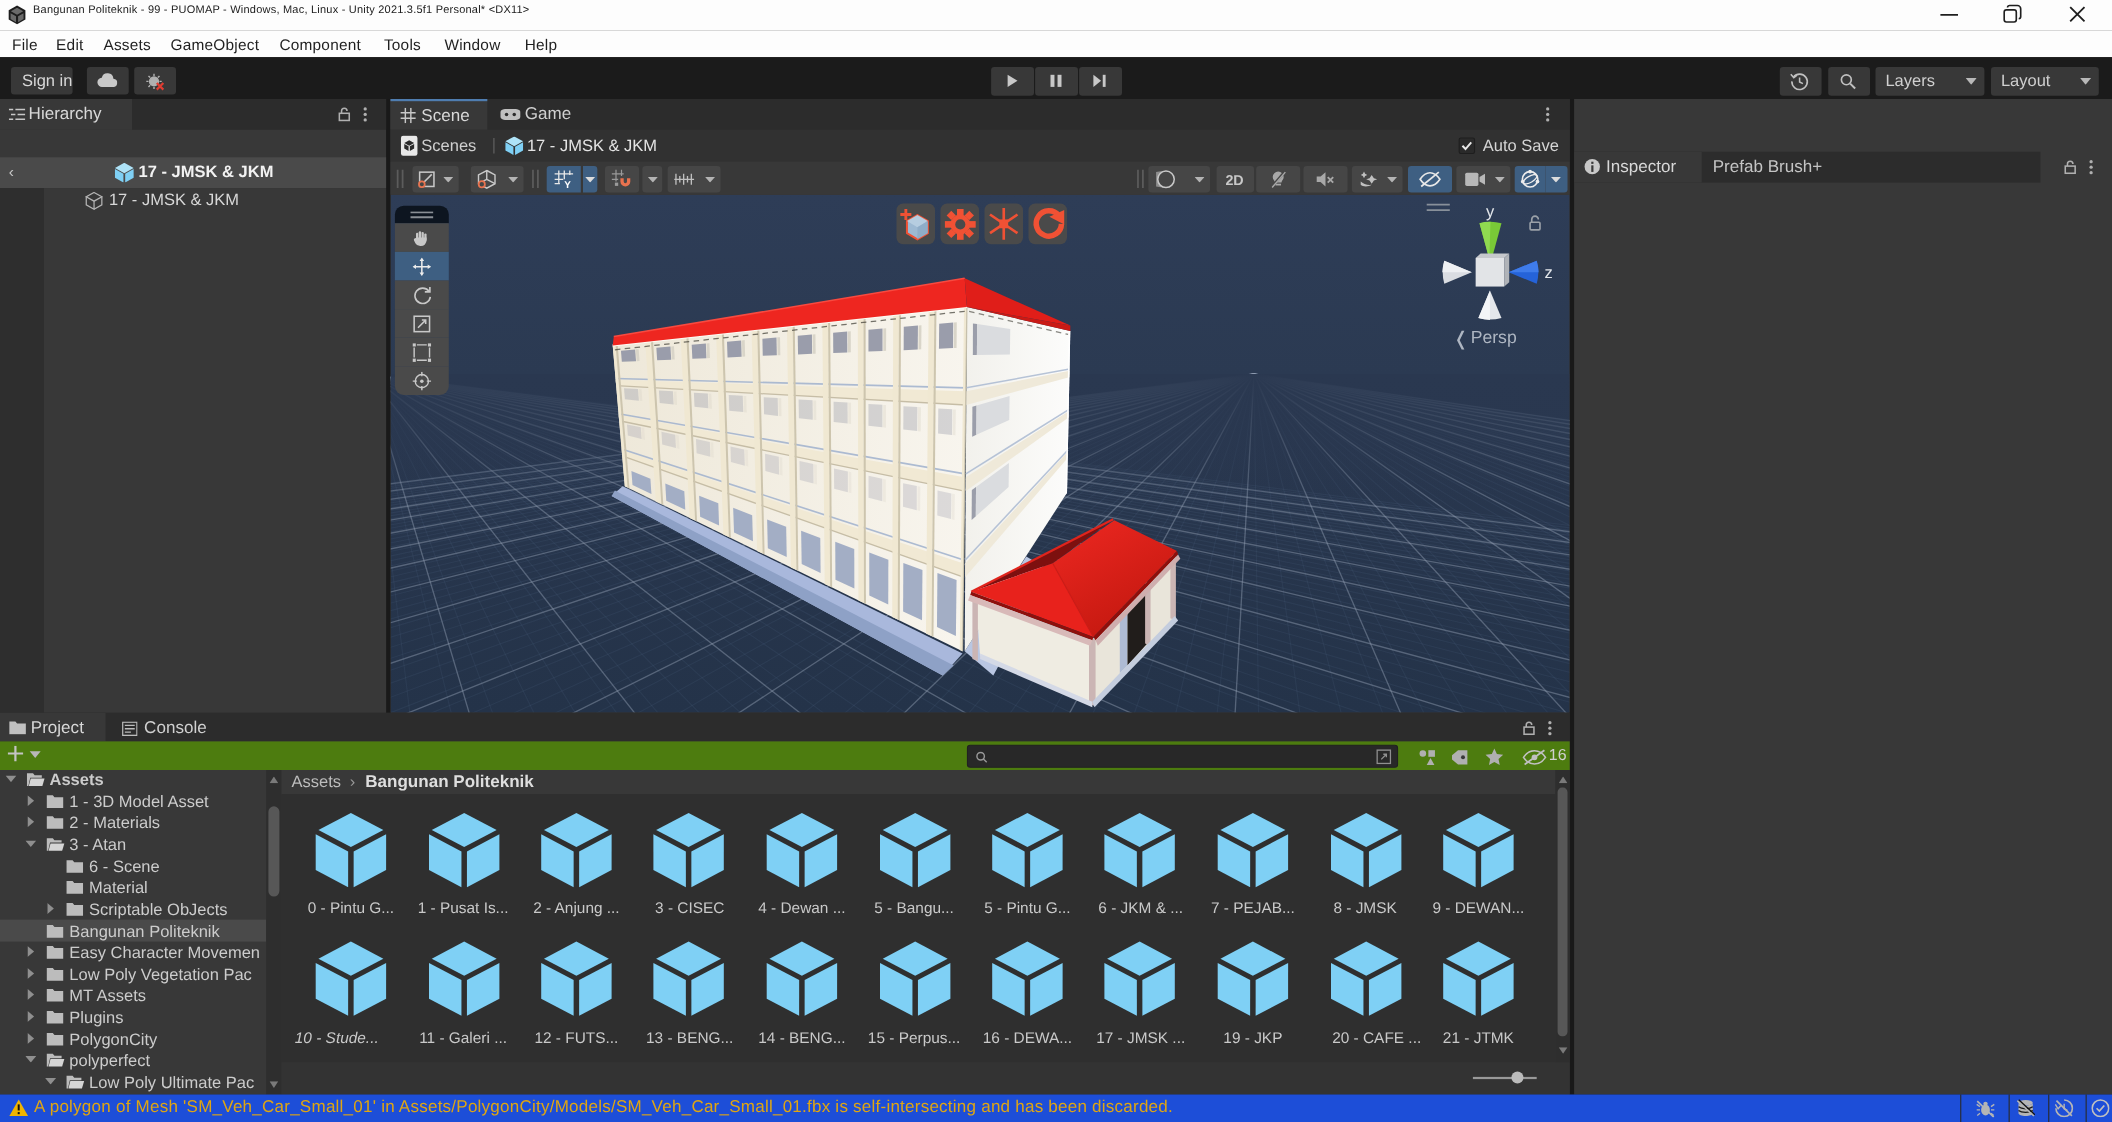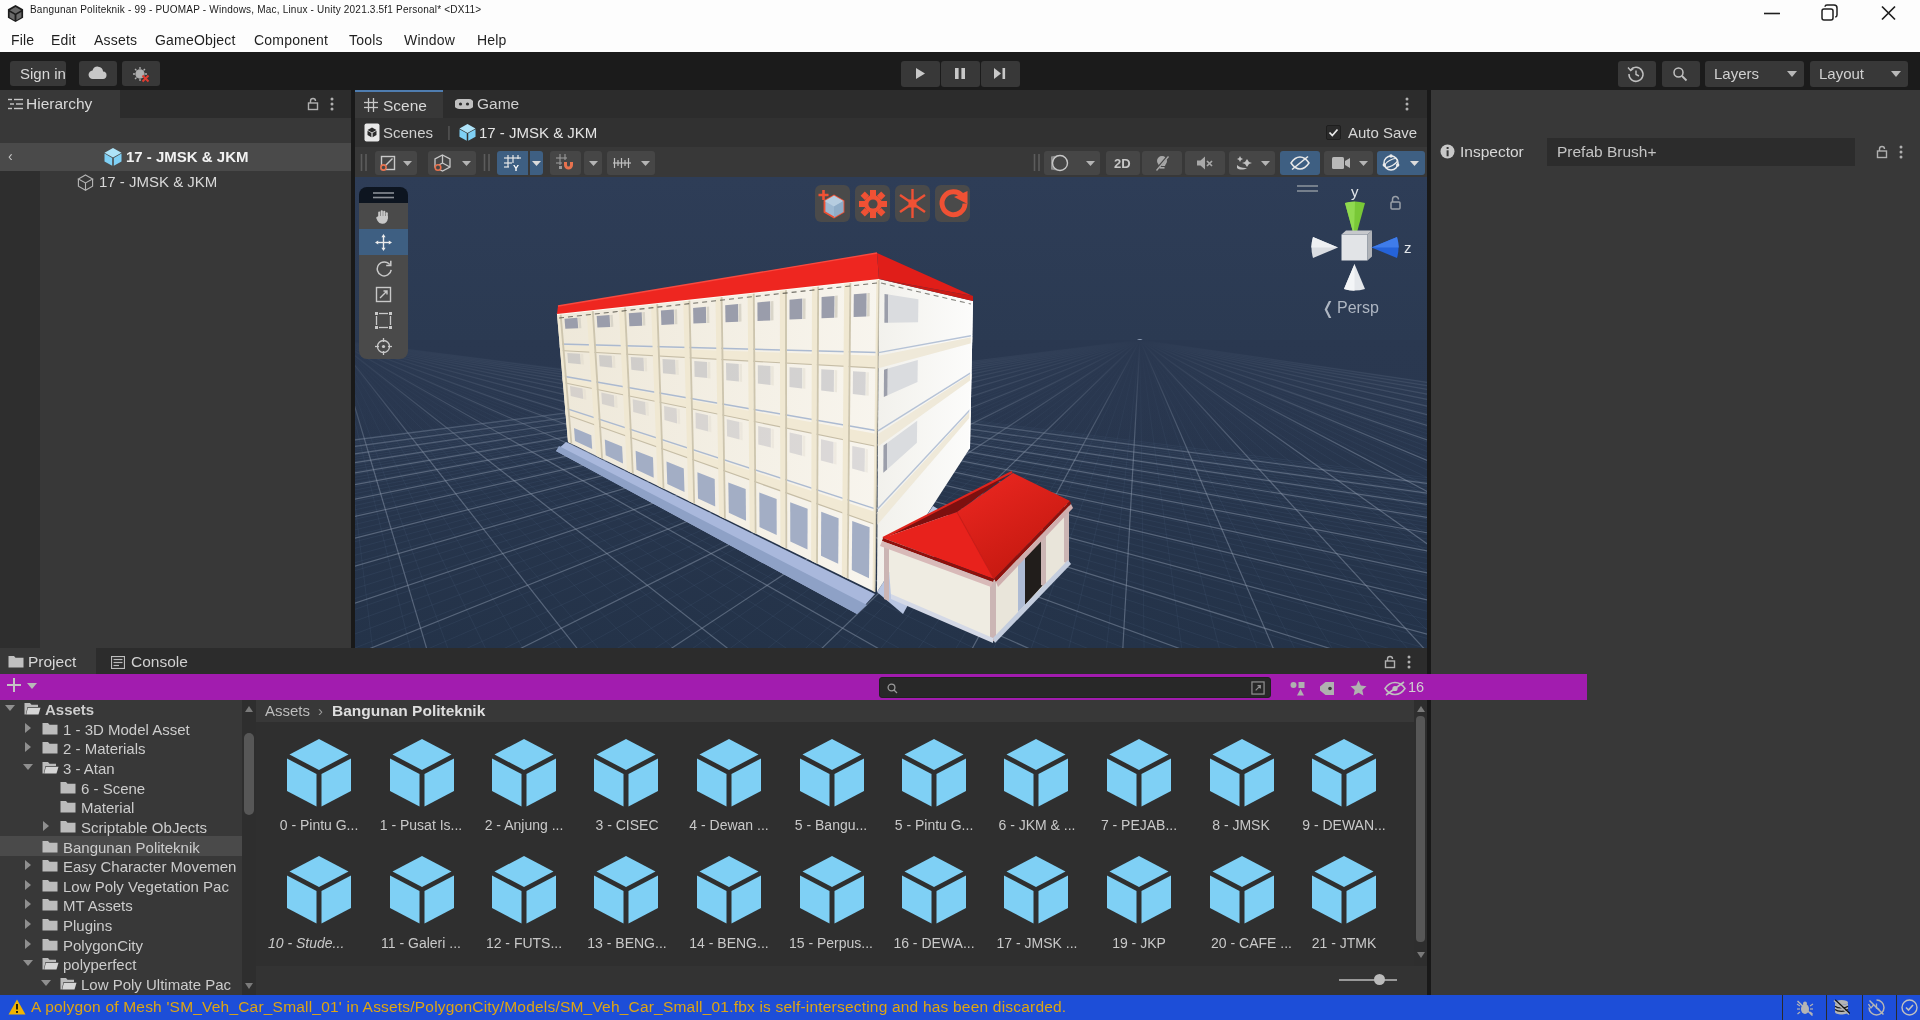--- a/index.html
+++ b/index.html
@@ -970,21 +970,21 @@
     <svg class="abs" style="left:1383px;top:7px;" width="14" height="14" viewBox="0 0 14 14">
           <rect x="2.5" y="6" width="9" height="6.5" fill="none" stroke="#b0b0b0" stroke-width="1.4"></rect>
           <path d="M4.5 6 V4 a2.5 2.5 0 0 1 5 0" fill="none" stroke="#b0b0b0" stroke-width="1.4"></path>
         </svg>
     <svg class="abs" style="left:1407px;top:7px;" width="4" height="14" viewBox="0 0 4 14">
           <circle cx="2" cy="2" r="1.5" fill="#b0b0b0"></circle>
           <circle cx="2" cy="7" r="1.5" fill="#b0b0b0"></circle>
           <circle cx="2" cy="12" r="1.5" fill="#b0b0b0"></circle>
         </svg>
   </div>
-  <div class="abs" style="left:0;top:26px;width:1587px;height:26px;background:#a21caf;">
+  <div class="abs" style="left:0;top:26px;width:1427px;height:26px;background:#4d7c0f;">
     <svg class="abs" style="left:7px;top:4px;" width="32" height="15" viewBox="0 0 32 15">
           <path d="M7 0 V14 M0 7 H14" stroke="#c4c4c4" stroke-width="2"></path>
           <path d="M20 5 L30 5 L25 11 Z" fill="#b8b8b8"></path>
         </svg>
     <div class="abs" style="left:879px;top:3px;width:392px;height:21px;background:#282828;border:1px solid #212121;border-radius:3px;">
       <svg class="abs" style="left:7px;top:5px;" width="11" height="11" viewBox="0 0 11 11">
             <circle cx="4.5" cy="4.5" r="3.4" fill="none" stroke="#989898" stroke-width="1.3"></circle>
             <line x1="7" y1="7" x2="10" y2="10" stroke="#989898" stroke-width="1.3"></line>
           </svg>
       <svg class="abs" style="right:5px;top:3px;" width="14" height="14" viewBox="0 0 15 15">

